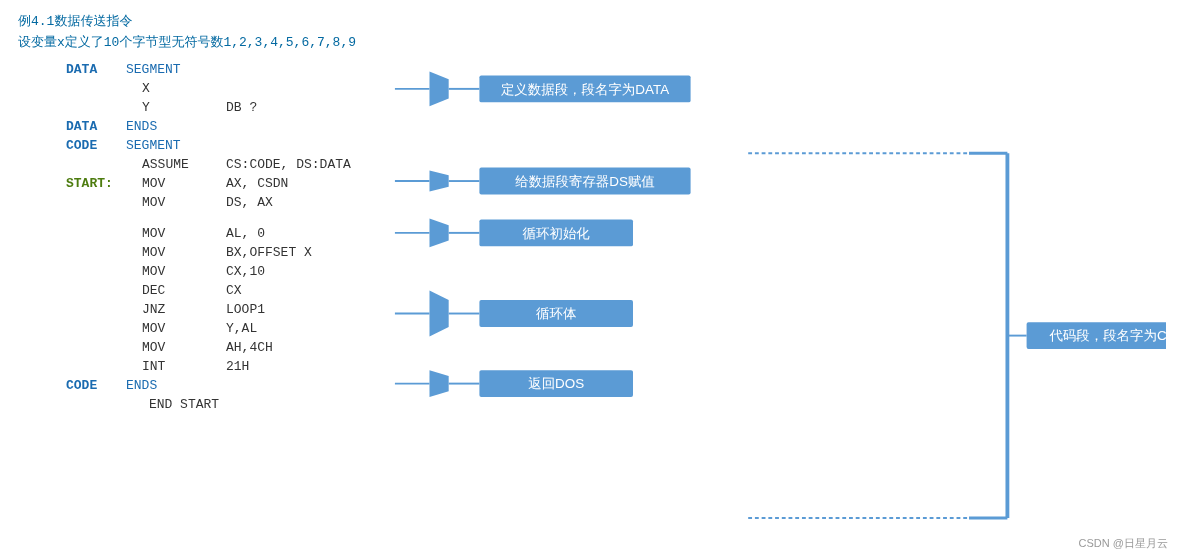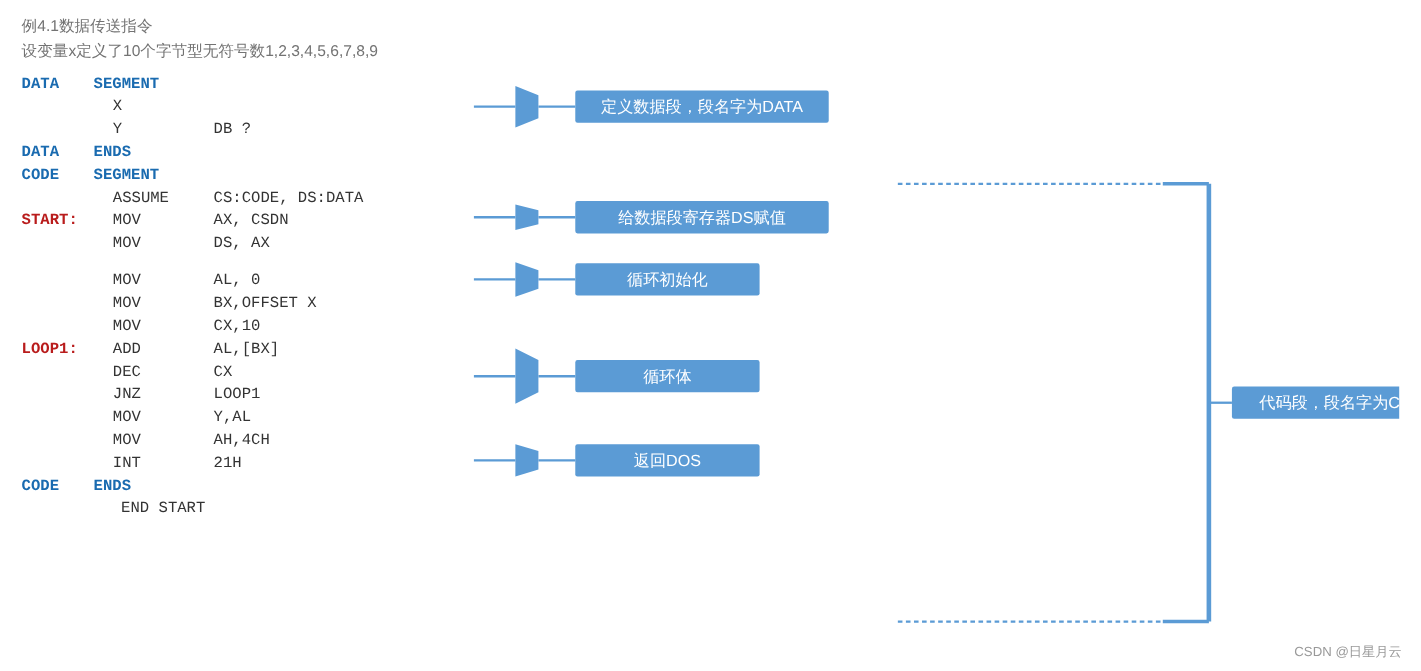--- a/index.html
+++ b/index.html
@@ -16,23 +16,23 @@
 
     .page-container {
       width: 1184px;
       min-height: 559px;
       background: #fff;
       padding: 12px 18px 10px 18px;
       position: relative;
     }
 
     .description {
-      font-family: Liberation Sans, sans-serif;
-      font-size: 13px;
-      color: #737373;
+      font-family: Liberation Mono, monospace;
+      font-size: 13px;
+      color: #0369a1;
       margin-bottom: 8px;
       line-height: 1.6;
     }
 
     .main-layout {
       display: flex;
       flex-direction: row;
       width: 100%;
       position: relative;
       margin-top: 4px;
@@ -42,40 +42,41 @@
       width: 370px;
       flex-shrink: 0;
       position: relative;
     }
 
     .code-line {
       display: flex;
       flex-direction: row;
       min-height: 19px;
       align-items: baseline;
+      margin-left: 48px;
     }
 
     .col-label {
       width: 60px;
-      color: #b91c1c;
+      color: #4d7c0f;
       font-weight: bold;
       font-size: 13px;
     }
 
     .col-keyword {
       width: 100px;
       font-size: 13px;
     }
 
     .col-operand {
       width: 160px;
       font-size: 13px;
     }
 
-    .col-keyword.blue { color: #1a6bb0; font-weight: bold; }
+    .col-keyword.blue { color: #1a6bb0; font-weight: normal; }
     .col-label.blue { color: #1a6bb0; font-weight: bold; }
 
     
     .diagram-area {
       flex: 1;
       position: relative;
       min-height: 480px;
     }
 
     
@@ -167,25 +168,20 @@
         <span class="col-keyword" style="padding-left:16px;">MOV</span>
         <span class="col-operand">BX,OFFSET X</span>
       </div>
 
       <div class="code-line">
         <span class="col-label"></span>
         <span class="col-keyword" style="padding-left:16px;">MOV</span>
         <span class="col-operand">CX,10</span>
       </div>
 
-      <div class="code-line">
-        <span class="col-label">LOOP1:</span>
-        <span class="col-keyword" style="padding-left:16px;">ADD</span>
-        <span class="col-operand">AL,[BX]</span>
-      </div>
 
 
       <div class="code-line">
         <span class="col-label"></span>
         <span class="col-keyword" style="padding-left:16px;">DEC</span>
         <span class="col-operand">CX</span>
       </div>
 
       <div class="code-line">
         <span class="col-label"></span>

